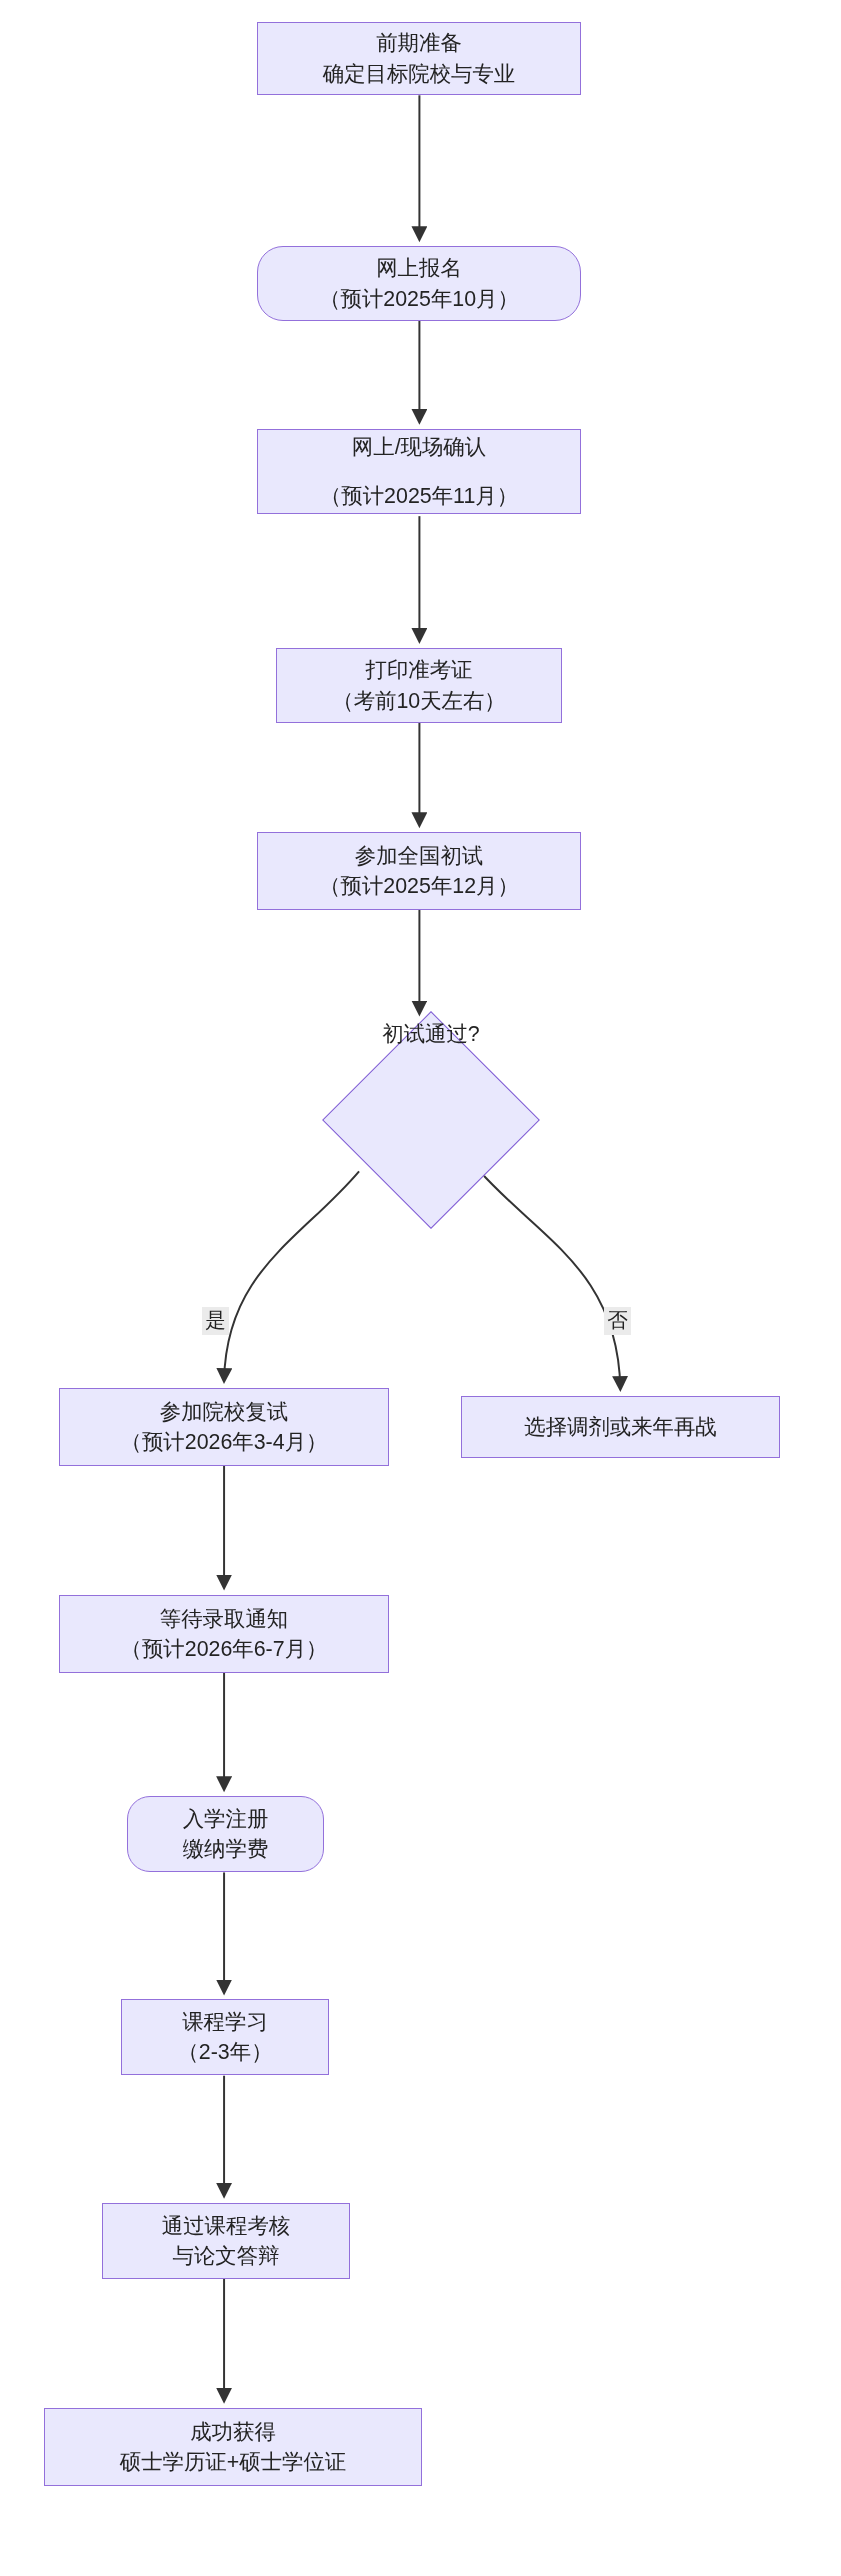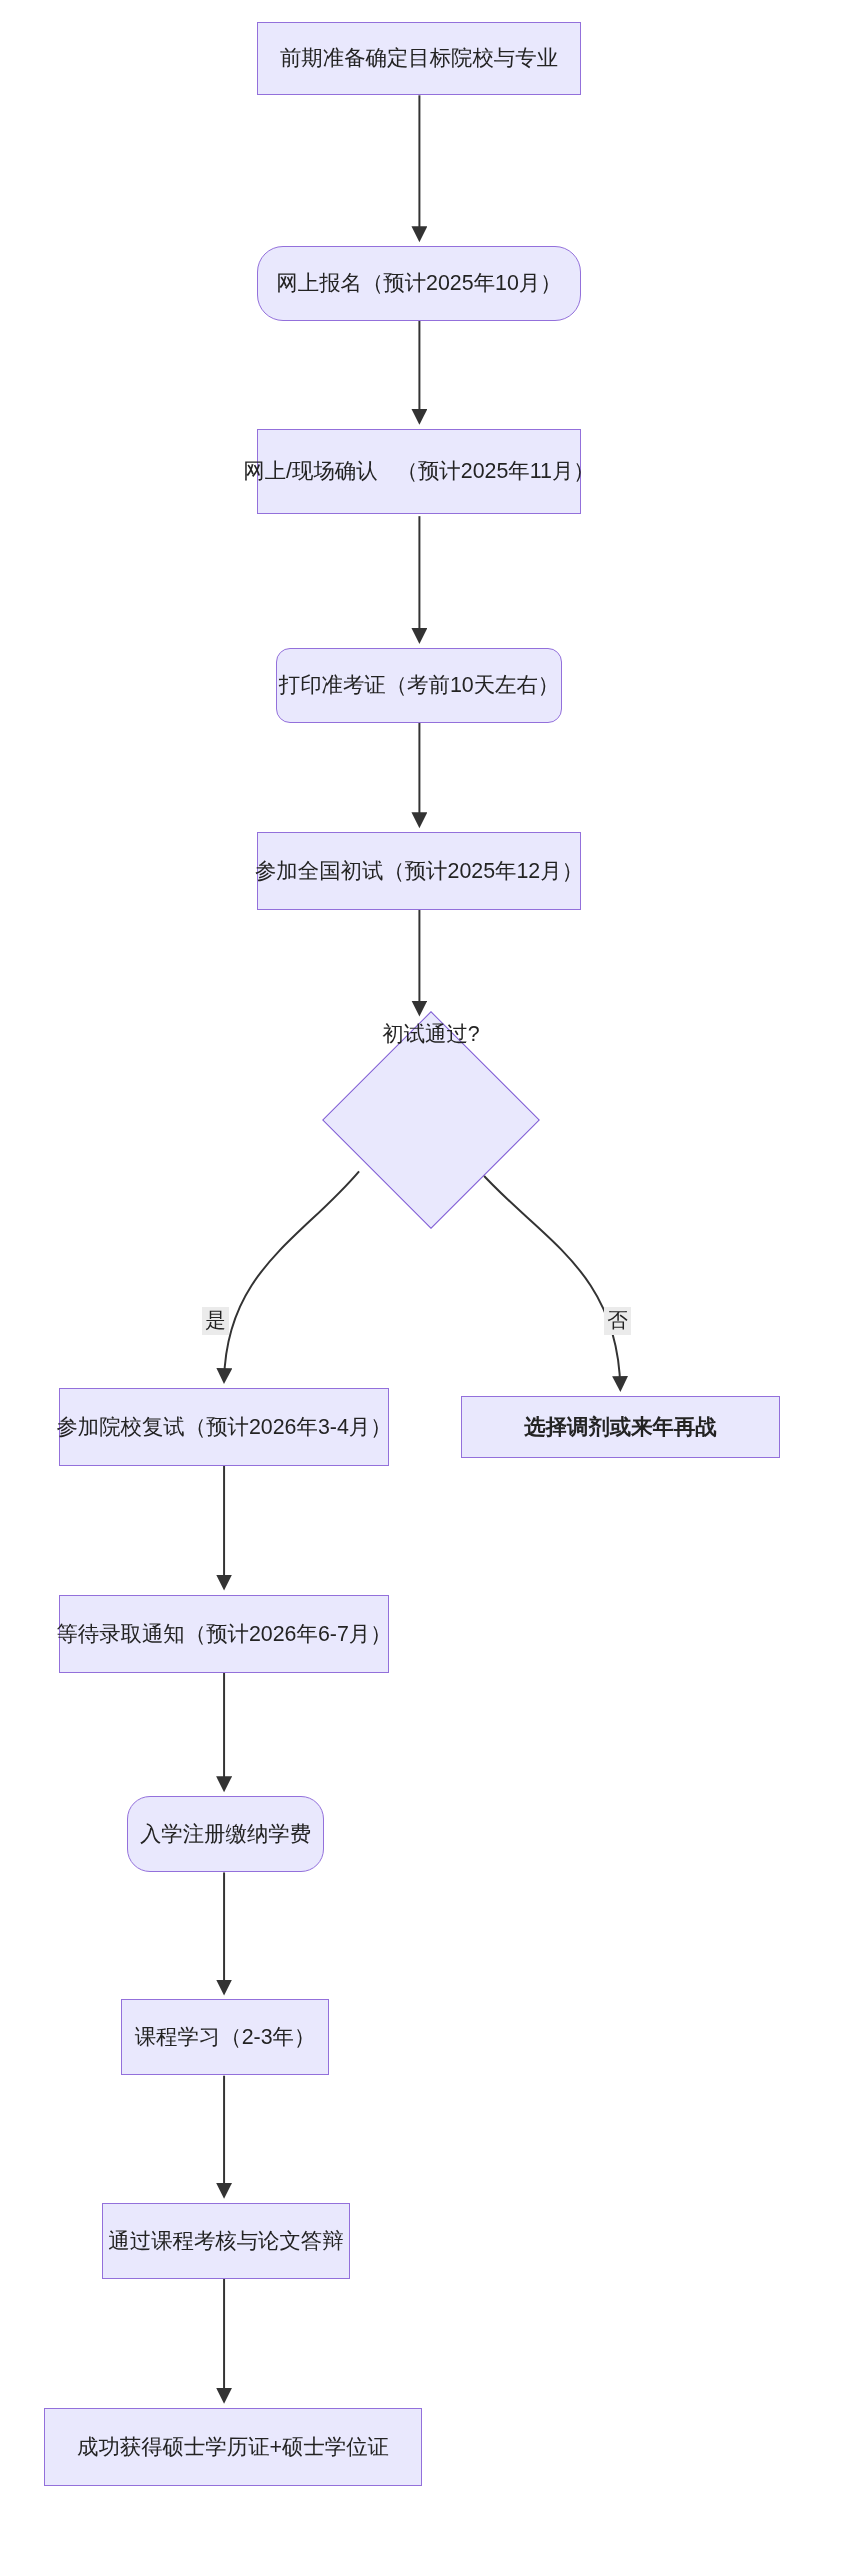--- a/index.html
+++ b/index.html
@@ -26,21 +26,21 @@
     width: 842px;
     height: 2576px;
     pointer-events: none;
   }
   .node {
     position: absolute;
     box-sizing: border-box;
     background: #e9e8fd;
     border: 1.6px solid #9370db;
     display: flex;
-    flex-direction: row;
+    flex-direction: column;
     align-items: center;
     justify-content: center;
     color: #232323;
     font-size: 21.4px;
     line-height: 1.42;
     text-align: left;
     white-space: nowrap;
     z-index: 2;
   }
   .node .ln { display: block; }
@@ -118,21 +118,21 @@
   <div class="node" style="left:257px;top:246px;width:324px;height:75px;border-radius:26px;">
     <span class="ln">网上报名</span>
     <span class="ln">（预计2025年10月）</span>
   </div>
 
   <div class="node" style="left:257px;top:429px;width:324px;height:85px;gap:19px;">
     <span class="ln">网上/现场确认</span>
     <span class="ln">（预计2025年11月）</span>
   </div>
 
-  <div class="node" style="left:276px;top:648px;width:286px;height:75px;border-radius:14px;">
+  <div class="node" style="left:276px;top:648px;width:286px;height:75px;">
     <span class="ln">打印准考证</span>
     <span class="ln">（考前10天左右）</span>
   </div>
 
   <div class="node" style="left:257px;top:832px;width:324px;height:78px;">
     <span class="ln">参加全国初试</span>
     <span class="ln">（预计2025年12月）</span>
   </div>
 
   <div class="decision-wrap" style="left:330px;top:1019px;width:202px;height:202px;">
@@ -141,21 +141,21 @@
   </div>
 
   <span class="edge-label" style="left:202px;top:1307px;">是</span>
   <span class="edge-label" style="left:604px;top:1307px;">否</span>
 
   <div class="node" style="left:59px;top:1388px;width:330px;height:78px;">
     <span class="ln">参加院校复试</span>
     <span class="ln">（预计2026年3-4月）</span>
   </div>
 
-  <div class="node" style="left:461px;top:1396px;width:319px;height:62px;font-weight:bold;">
+  <div class="node" style="left:461px;top:1396px;width:319px;height:62px;">
     <span class="ln">选择调剂或来年再战</span>
   </div>
 
   <div class="node" style="left:59px;top:1595px;width:330px;height:78px;">
     <span class="ln">等待录取通知</span>
     <span class="ln">（预计2026年6-7月）</span>
   </div>
 
   <div class="node" style="left:127px;top:1796px;width:197px;height:76px;border-radius:23px;">
     <span class="ln">入学注册</span>

